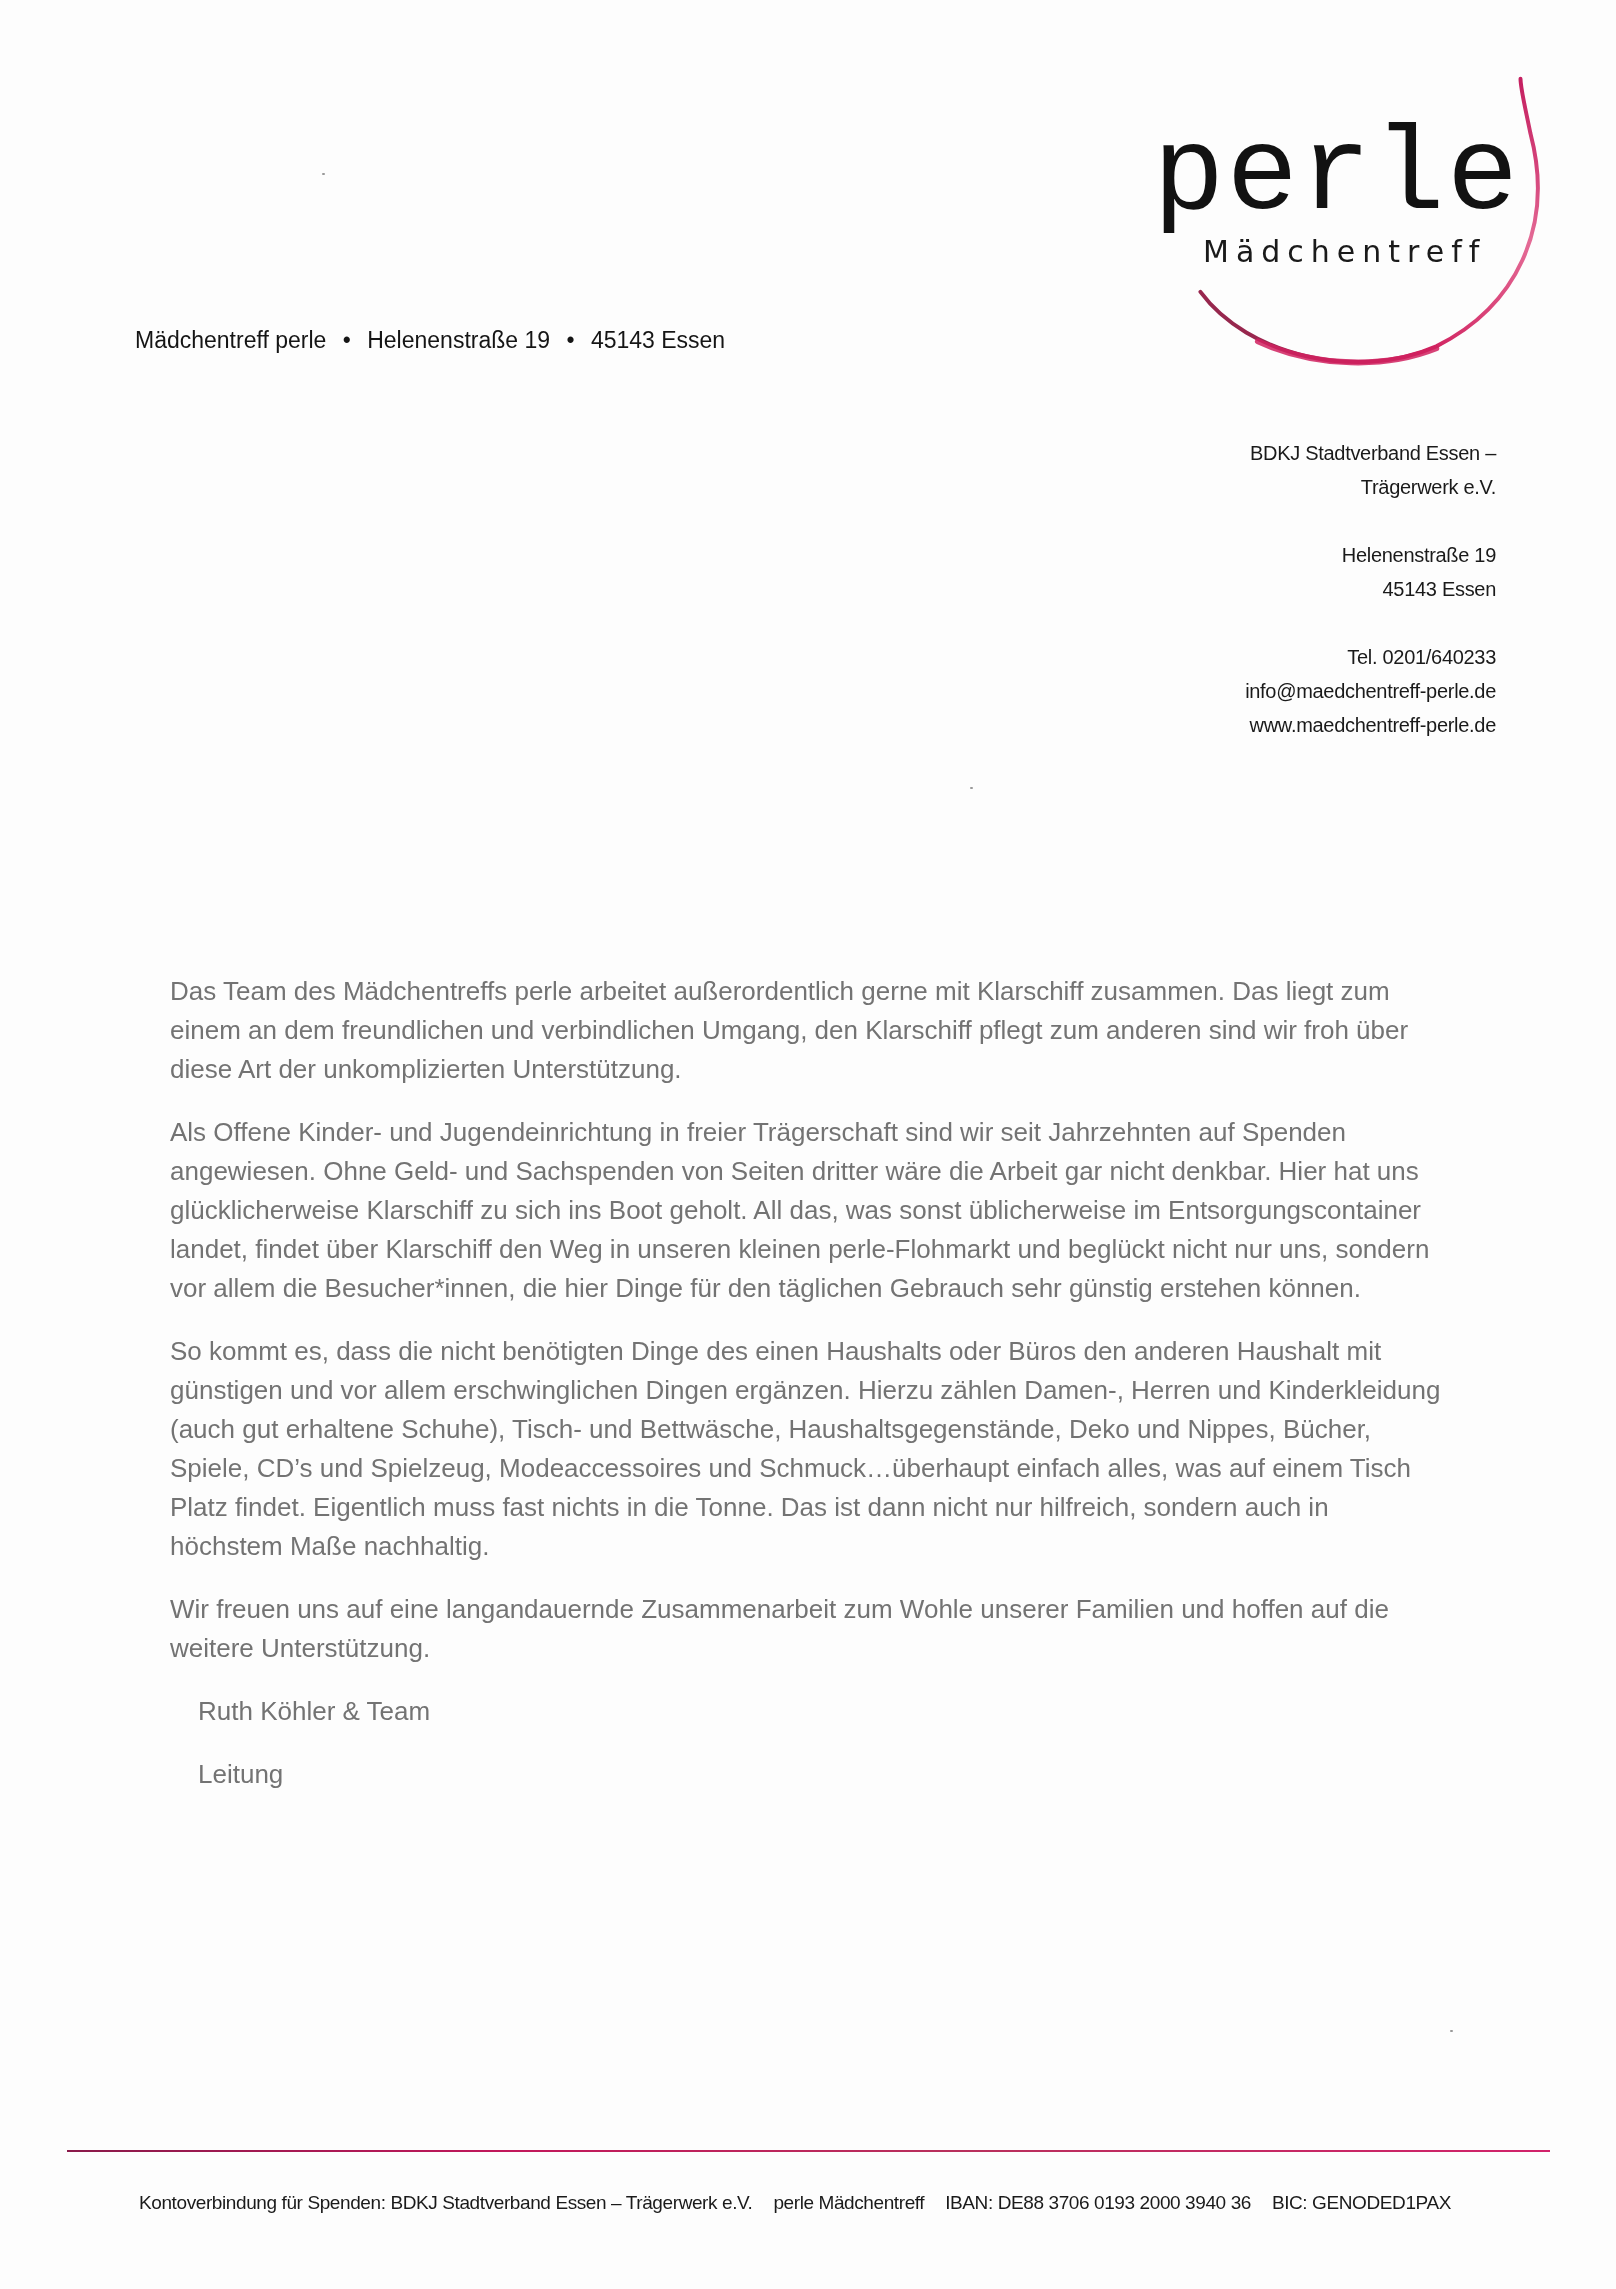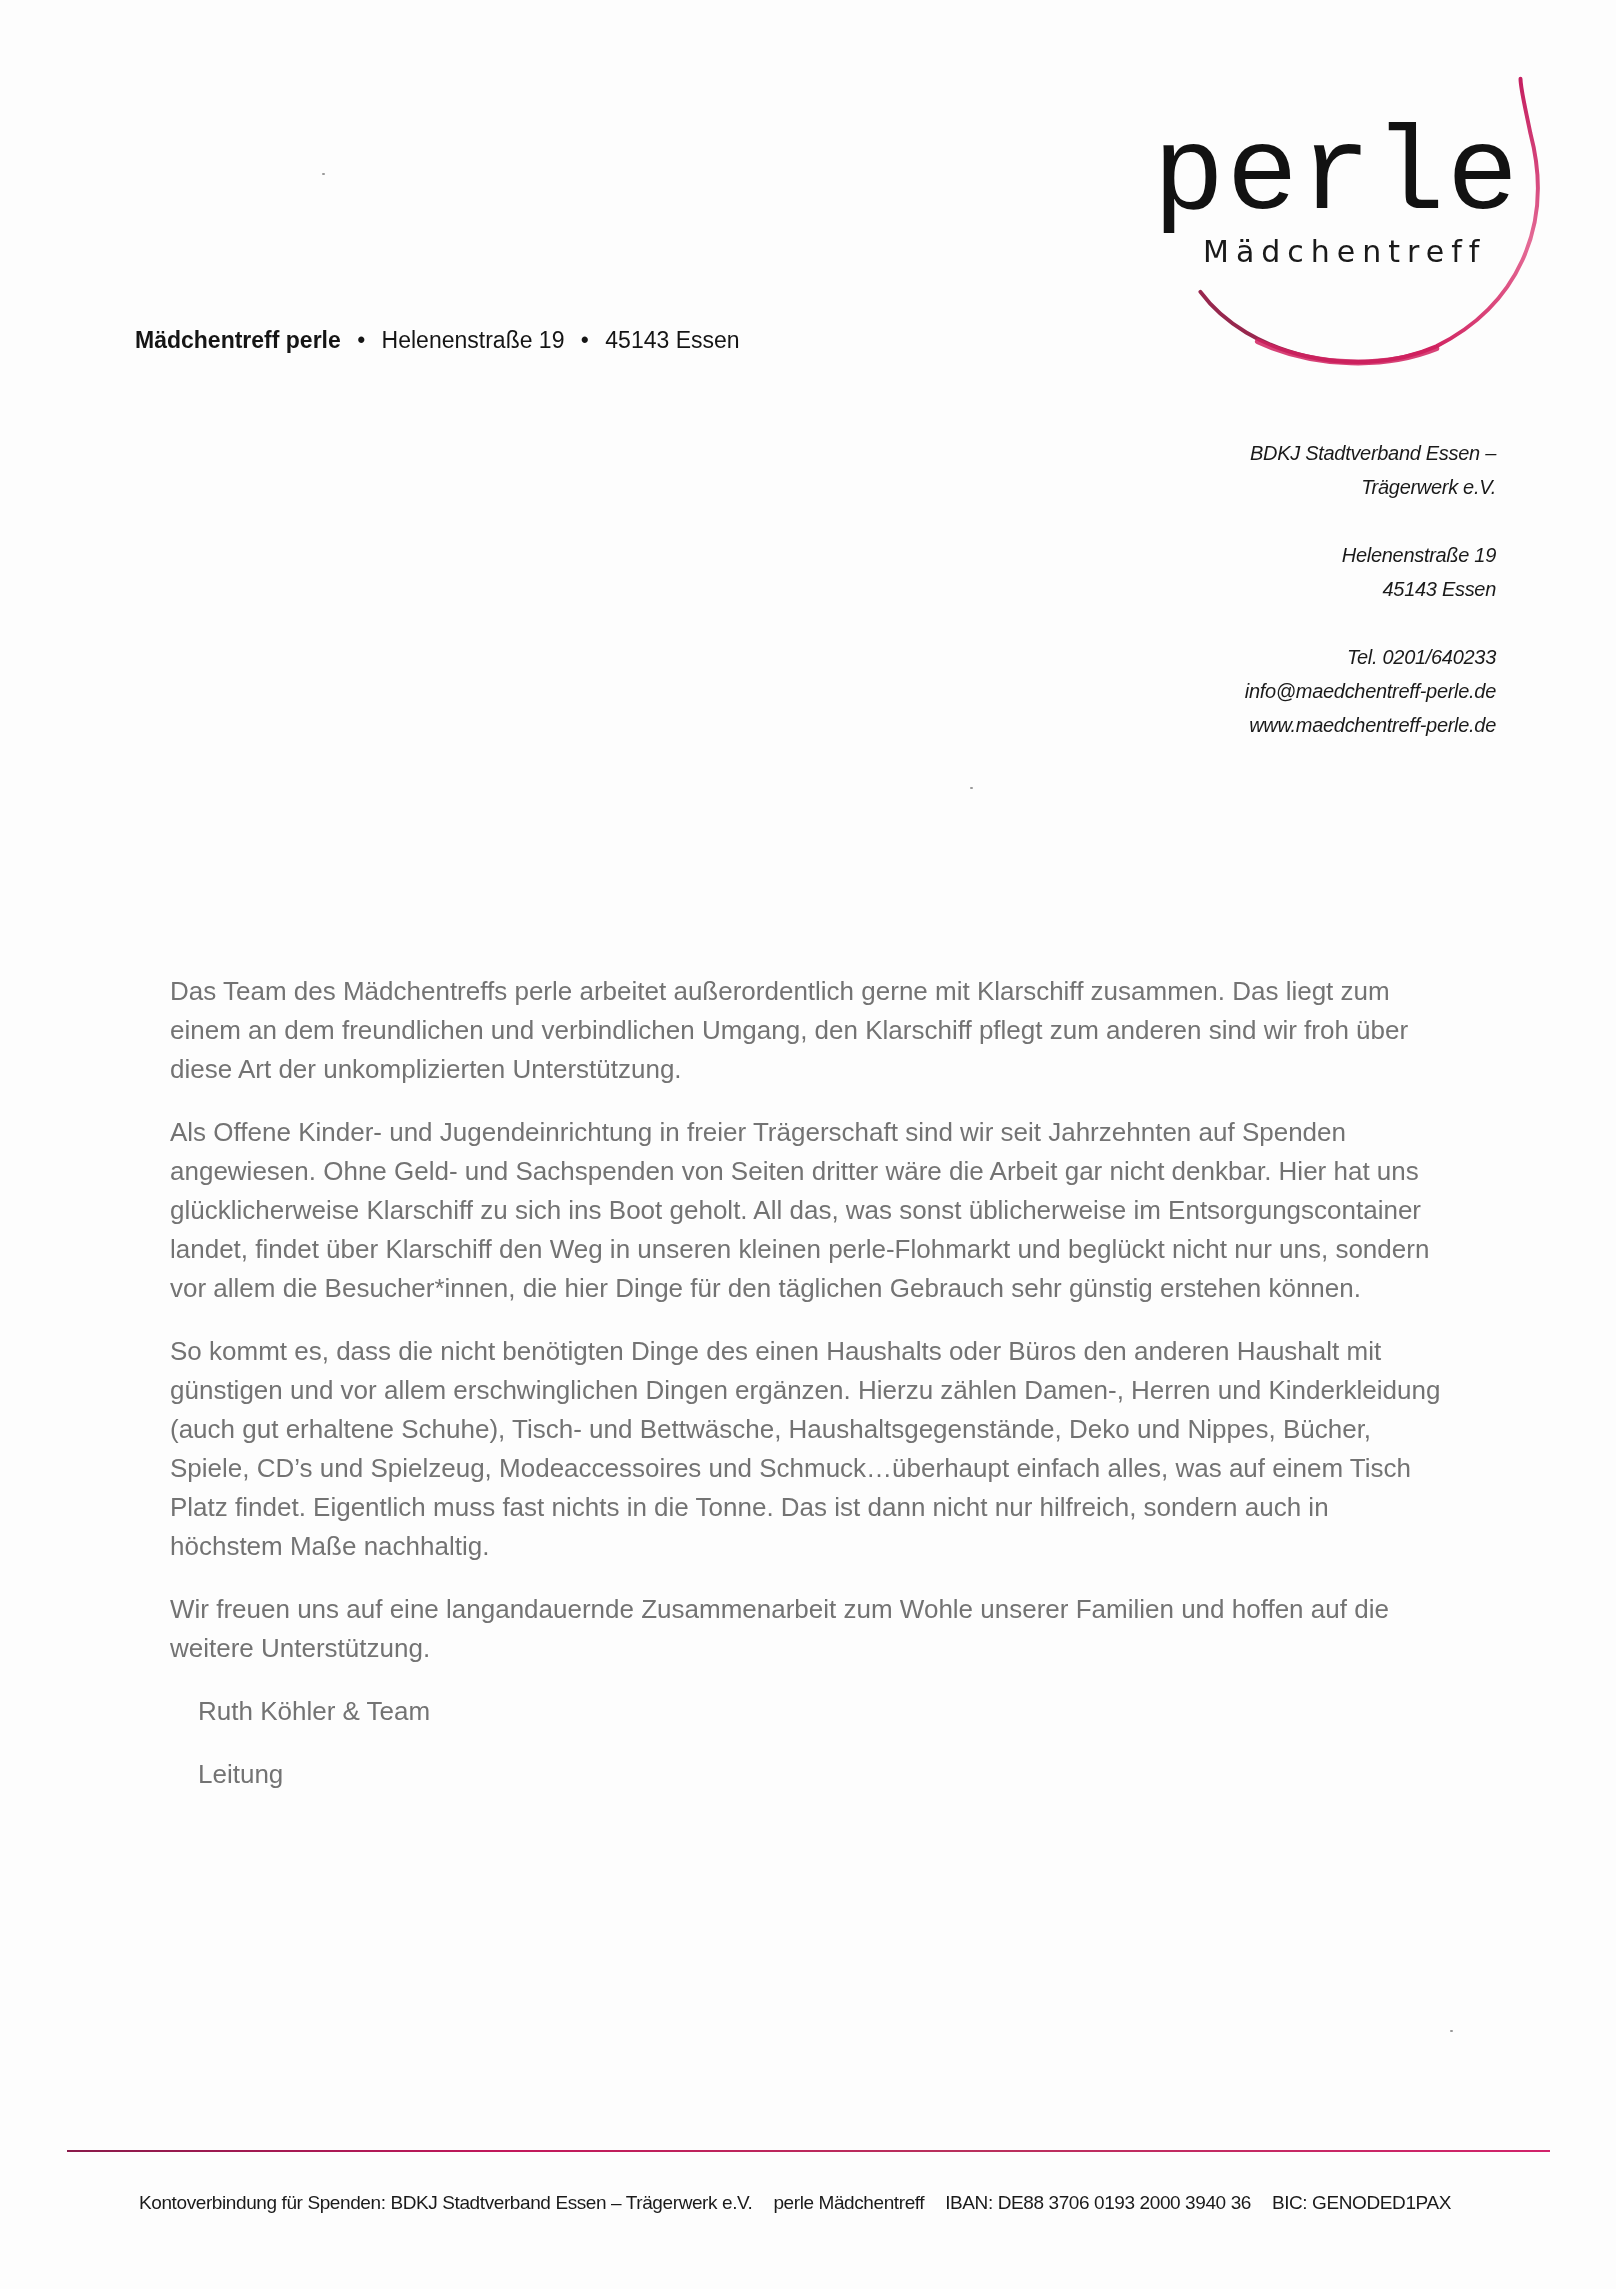--- a/index.html
+++ b/index.html
@@ -46,32 +46,31 @@
     }
     .sender-line {
       position: absolute;
       left: 135px;
       top: 325px;
       font-size: 23px;
       line-height: 30px;
       color: #151515;
       white-space: nowrap;
     }
-    .sender-line .bold { font-weight: bold; }
+    .sender-line .bold { font-weight: normal; }
     .sender-line .sep { margin: 0 10px; }
     .contact-block {
       position: absolute;
       right: 121px;
       top: 436px;
       text-align: right;
       font-size: 20px;
       line-height: 34px;
       color: #1a1a1a;
       letter-spacing: -0.3px;
-      font-style: italic;
     }
     .contact-block .group { margin-bottom: 34px; }
     .contact-block .group:last-child { margin-bottom: 0; }
     .contact-block .line { display: block; white-space: nowrap; }
     .letter-body {
       position: absolute;
       left: 170px;
       top: 972px;
       width: 1277px;
       font-family: "Liberation Sans", "DejaVu Sans", sans-serif;

